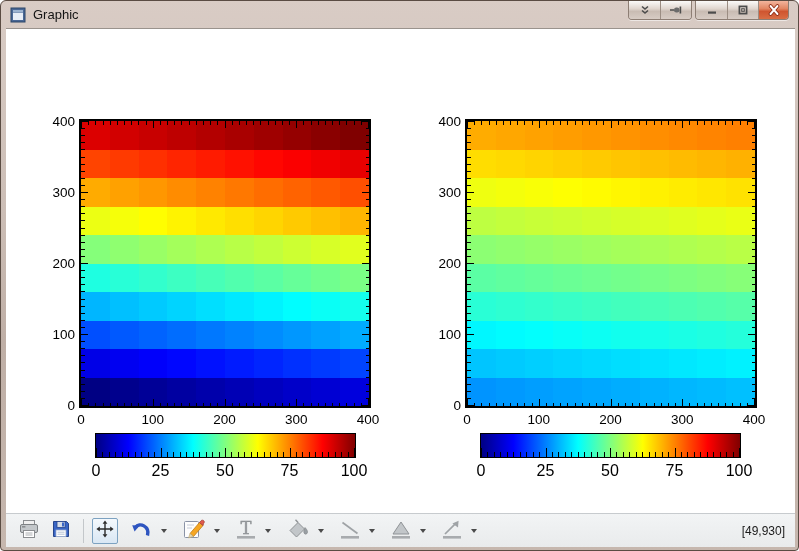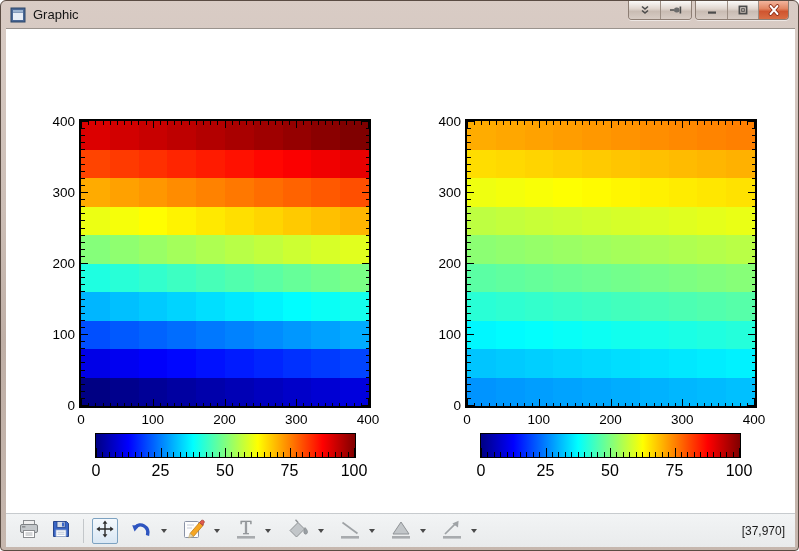--- a/index.html
+++ b/index.html
@@ -900,16 +900,16 @@
         <span>
           <svg width="22" height="22" viewBox="0 0 22 22">
             <line x1="4" y1="16" x2="14" y2="6.2" stroke="#9fa3a6" stroke-width="1.7"></line>
             <polygon points="17.6,2.8 17,9.6 11.4,5.4" fill="#9fa3a6"></polygon>
             <rect x="2" y="18" width="18" height="2.6" fill="#a8abae"></rect>
           </svg>
         </span>
       </div>
       <span class="dd"></span>
     </div>
-    <div class="status">[37,970]</div>
+    <div class="status">[49,930]</div>
   </div>
 
 </div>
 
 </body></html>

